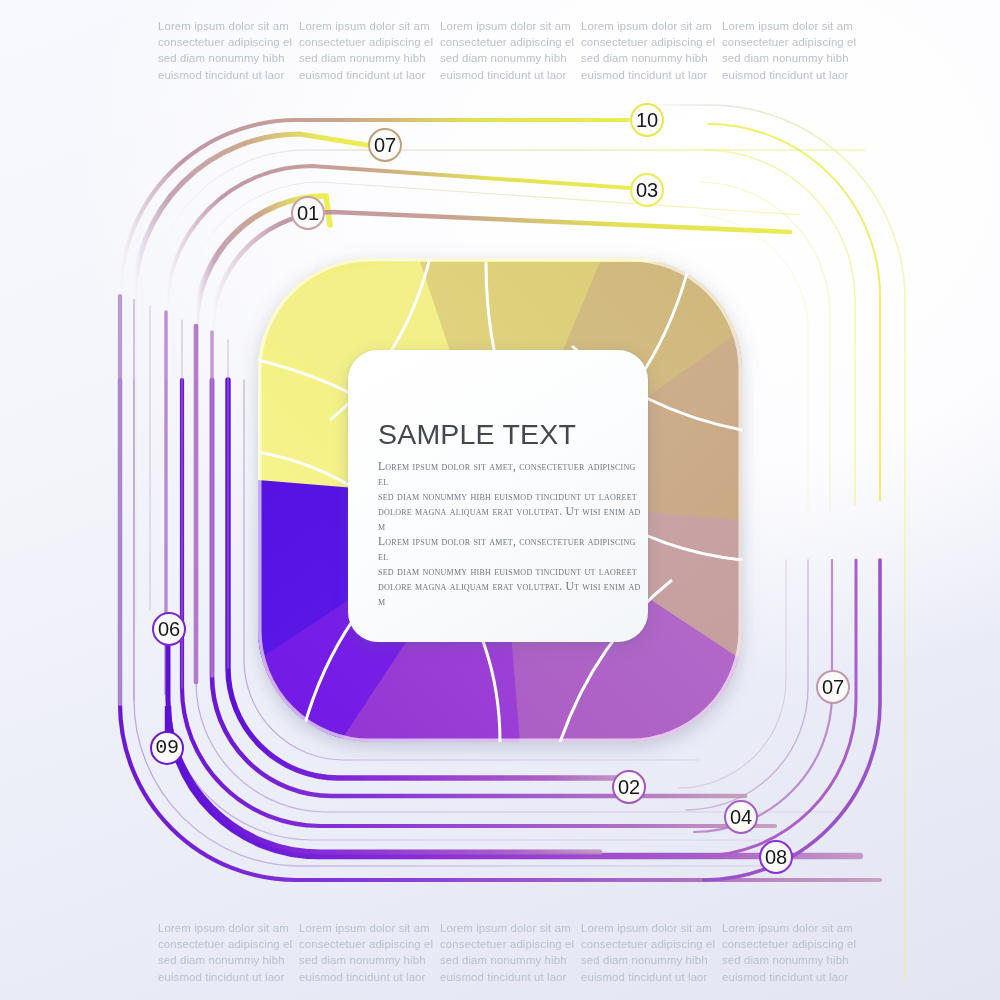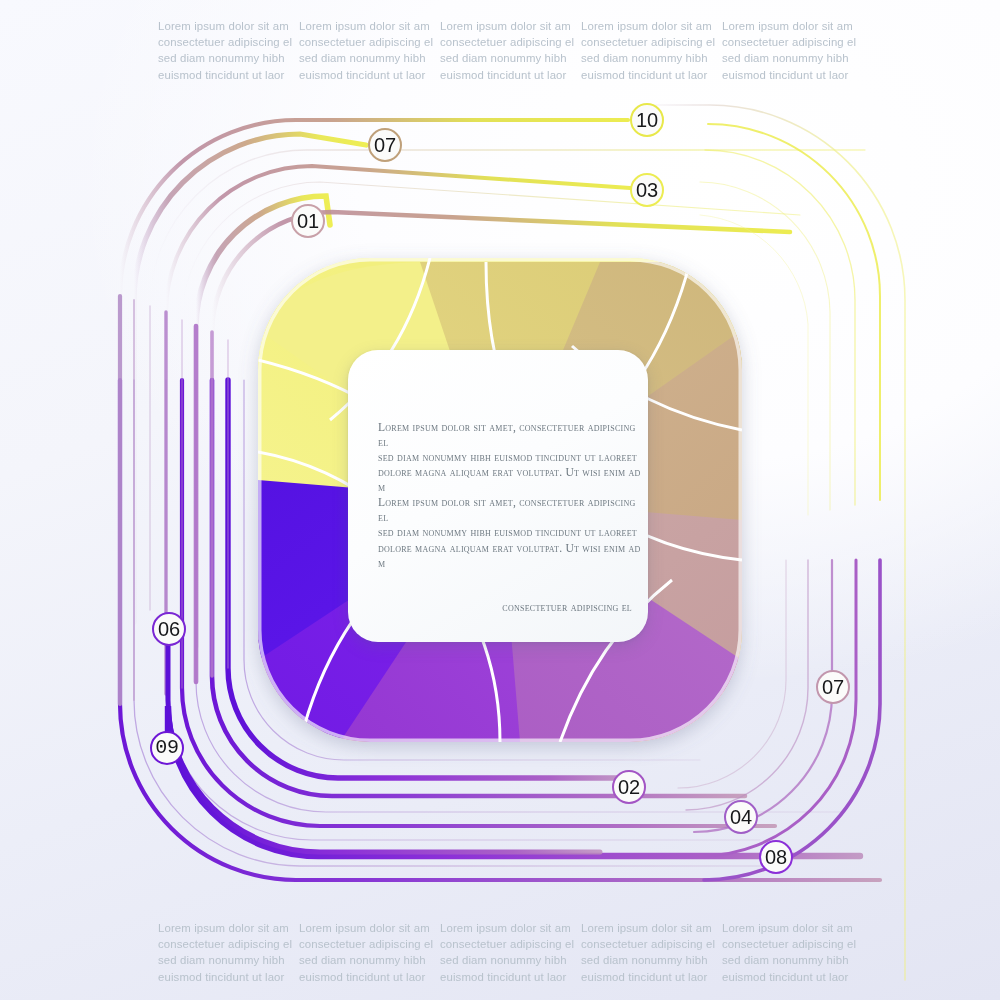--- a/index.html
+++ b/index.html
@@ -254,38 +254,39 @@
   <div class="caption-row bottom">
     <div class="caption-col">Lorem ipsum dolor sit am consectetuer adipiscing el sed diam nonummy hibh euismod tincidunt ut laor</div>
     <div class="caption-col">Lorem ipsum dolor sit am consectetuer adipiscing el sed diam nonummy hibh euismod tincidunt ut laor</div>
     <div class="caption-col">Lorem ipsum dolor sit am consectetuer adipiscing el sed diam nonummy hibh euismod tincidunt ut laor</div>
     <div class="caption-col">Lorem ipsum dolor sit am consectetuer adipiscing el sed diam nonummy hibh euismod tincidunt ut laor</div>
     <div class="caption-col">Lorem ipsum dolor sit am consectetuer adipiscing el sed diam nonummy hibh euismod tincidunt ut laor</div>
   </div>
 
   <div class="card">
     <div class="card-inner">
+      <h1>SAMPLE TEXT</h1>
       <div class="body-txt">Lorem ipsum dolor sit amet, consectetuer adipiscing el
 sed diam nonummy hibh euismod tincidunt ut laoreet
 dolore magna aliquam erat volutpat. Ut wisi enim ad m
 Lorem ipsum dolor sit amet, consectetuer adipiscing el
 sed diam nonummy hibh euismod tincidunt ut laoreet
 dolore magna aliquam erat volutpat. Ut wisi enim ad m</div>
       <div class="body-txt blk2">
         <div class="l-r">consectetuer adipiscing el</div>
         
         
         
         
       </div>
     </div>
   </div>
 
   <div id="badge-layer">
-      <div class="badge" style="left: 291px; top: 204px; border: 2.2px solid rgb(200, 160, 168);">01</div>
+      <div class="badge" style="left: 291px; top: 196px; border: 2.2px solid rgb(200, 160, 168);">01</div>
       <div class="badge" style="left: 612px; top: 770px; border: 2.2px solid rgb(163, 85, 196); text-align: right;">02</div>
       <div class="badge" style="left: 630px; top: 173px; border: 2.2px solid rgb(236, 236, 82);">03</div>
       <div class="badge" style="left: 724px; top: 800px; border: 2.2px solid rgb(160, 94, 199);">04</div>
       <div class="badge" style="left: 816px; top: 670px; border: 2.2px solid rgb(194, 150, 173);">07</div>
       <div class="badge" style="left: 152px; top: 612px; border: 2.2px solid rgb(122, 39, 212); text-align: center;">06</div>
       <div class="badge" style="left: 368px; top: 128px; border: 2.2px solid rgb(191, 160, 122);">07</div>
       <div class="badge" style="left: 759px; top: 840px; border: 2.2px solid rgb(139, 47, 216);">08</div>
       <div class="badge" style="left: 150px; top: 731px; border: 2.2px solid rgb(109, 23, 214); font-family: Liberation Mono, monospace;">09</div>
       <div class="badge" style="left: 630px; top: 103px; border: 2.2px solid rgb(232, 232, 74);">10</div>
     </div>

